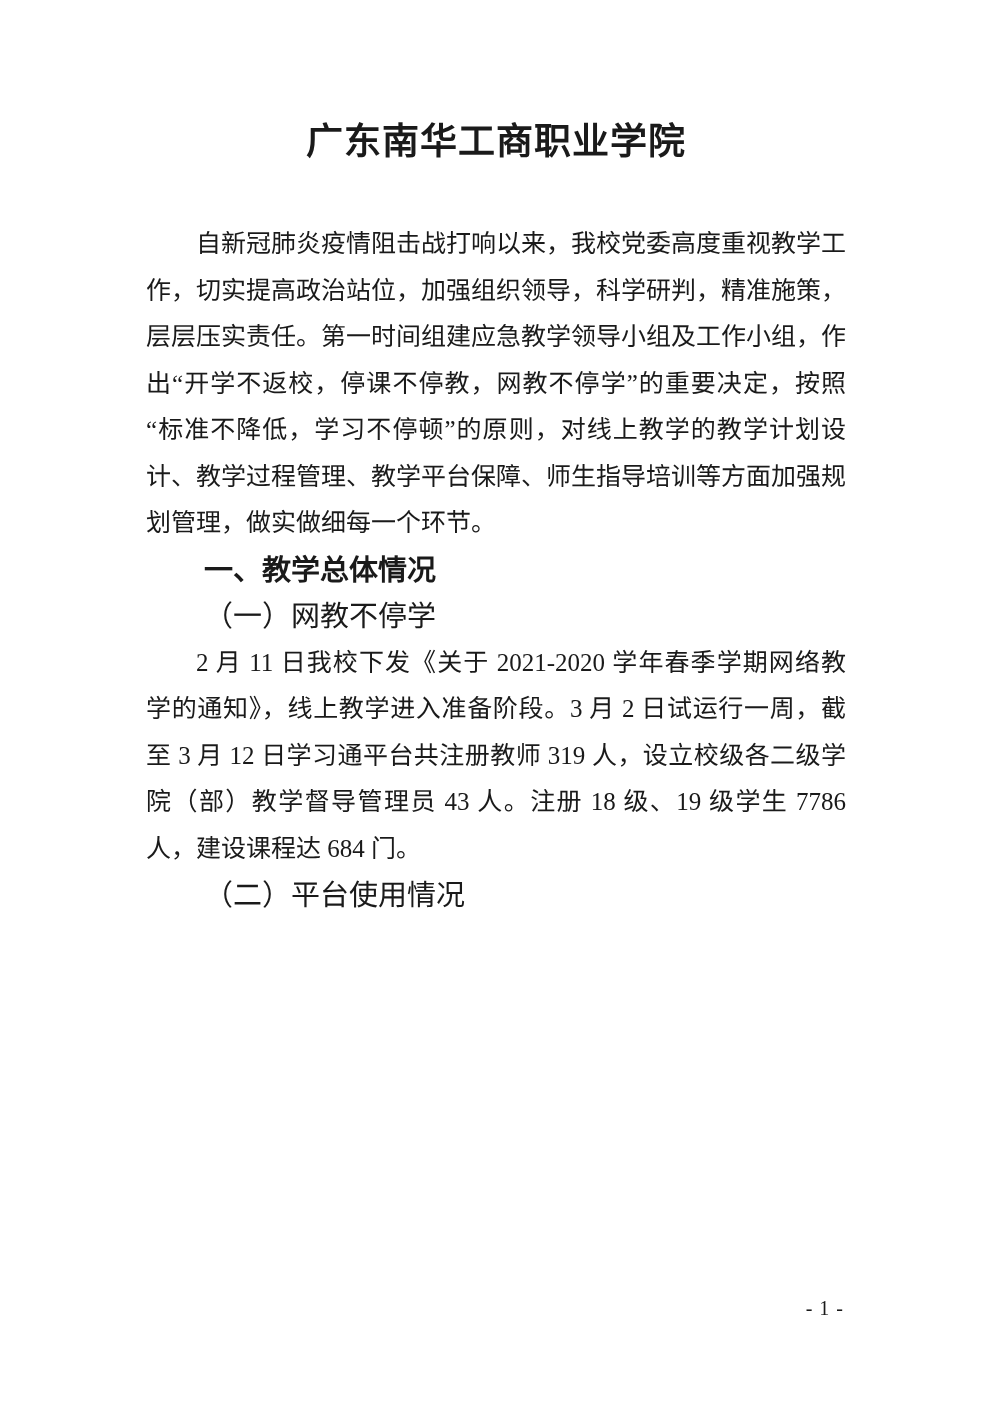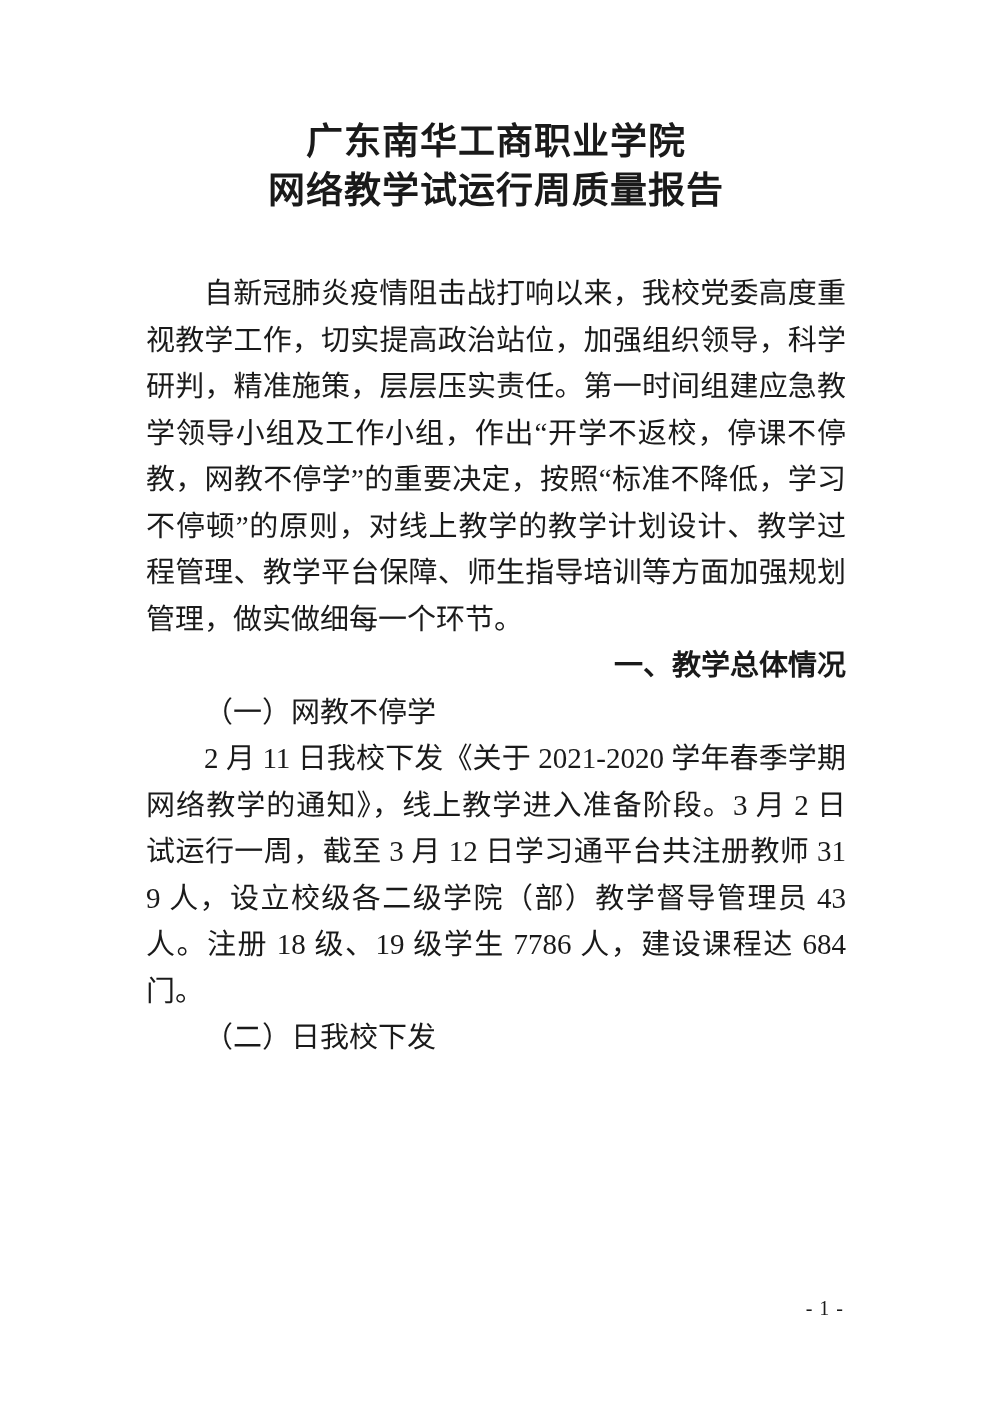--- a/index.html
+++ b/index.html
@@ -26,34 +26,33 @@
     font-weight: bold;
     line-height: 49px;
     letter-spacing: 1px;
   }
   .title-line {
     display: block;
     white-space: nowrap;
   }
   .para {
     margin: 0;
-    font-size: 29px;
+    font-size: 25px;
     line-height: 46.5px;
     text-align: justify;
     text-indent: 2em;
     word-break: break-all;
   }
   .section-heading {
     margin: 0;
     font-size: 29px;
     line-height: 46.5px;
     font-weight: bold;
     font-family: "Liberation Sans", "DejaVu Sans", sans-serif;
     text-indent: 2em;
-    text-align: right;
   }
   .subsection-heading {
     margin: 0;
     font-size: 29px;
     line-height: 46.5px;
     font-weight: normal;
     text-indent: 2em;
   }
   .page-number {
     position: absolute;
@@ -65,29 +64,28 @@
     color: #1a1a1a;
   }
 </style>
 </head>
 <body>
 
 <div class="page">
 
   <h1 class="doc-title">
     <span class="title-line">广东南华工商职业学院</span>
-    <span class="title-line">网络教学试运行周质量报告</span>
   </h1>
 
   <p class="para">自新冠肺炎疫情阻击战打响以来，我校党委高度重视教学工作，切实提高政治站位，加强组织领导，科学研判，精准施策，层层压实责任。第一时间组建应急教学领导小组及工作小组，作出“开学不返校，停课不停教，网教不停学”的重要决定，按照“标准不降低，学习不停顿”的原则，对线上教学的教学计划设计、教学过程管理、教学平台保障、师生指导培训等方面加强规划管理，做实做细每一个环节。</p>
 
 
   <h2 class="section-heading">一、教学总体情况</h2>
 
   <h3 class="subsection-heading">（一）网教不停学</h3>
 
   <p class="para">2 月 11 日我校下发《关于 2021-2020 学年春季学期网络教学的通知》，线上教学进入准备阶段。3 月 2 日试运行一周，截至 3 月 12 日学习通平台共注册教师 319 人，设立校级各二级学院（部）教学督导管理员 43 人。注册 18 级、19 级学生 7786 人，建设课程达 684 门。</p>
 
-  <h3 class="subsection-heading">（二）日我校下发</h3>
+  <h3 class="subsection-heading">（二）平台使用情况</h3>
 
   <div class="page-number">- 1 -</div>
 
 </div>
 
 </body></html>

